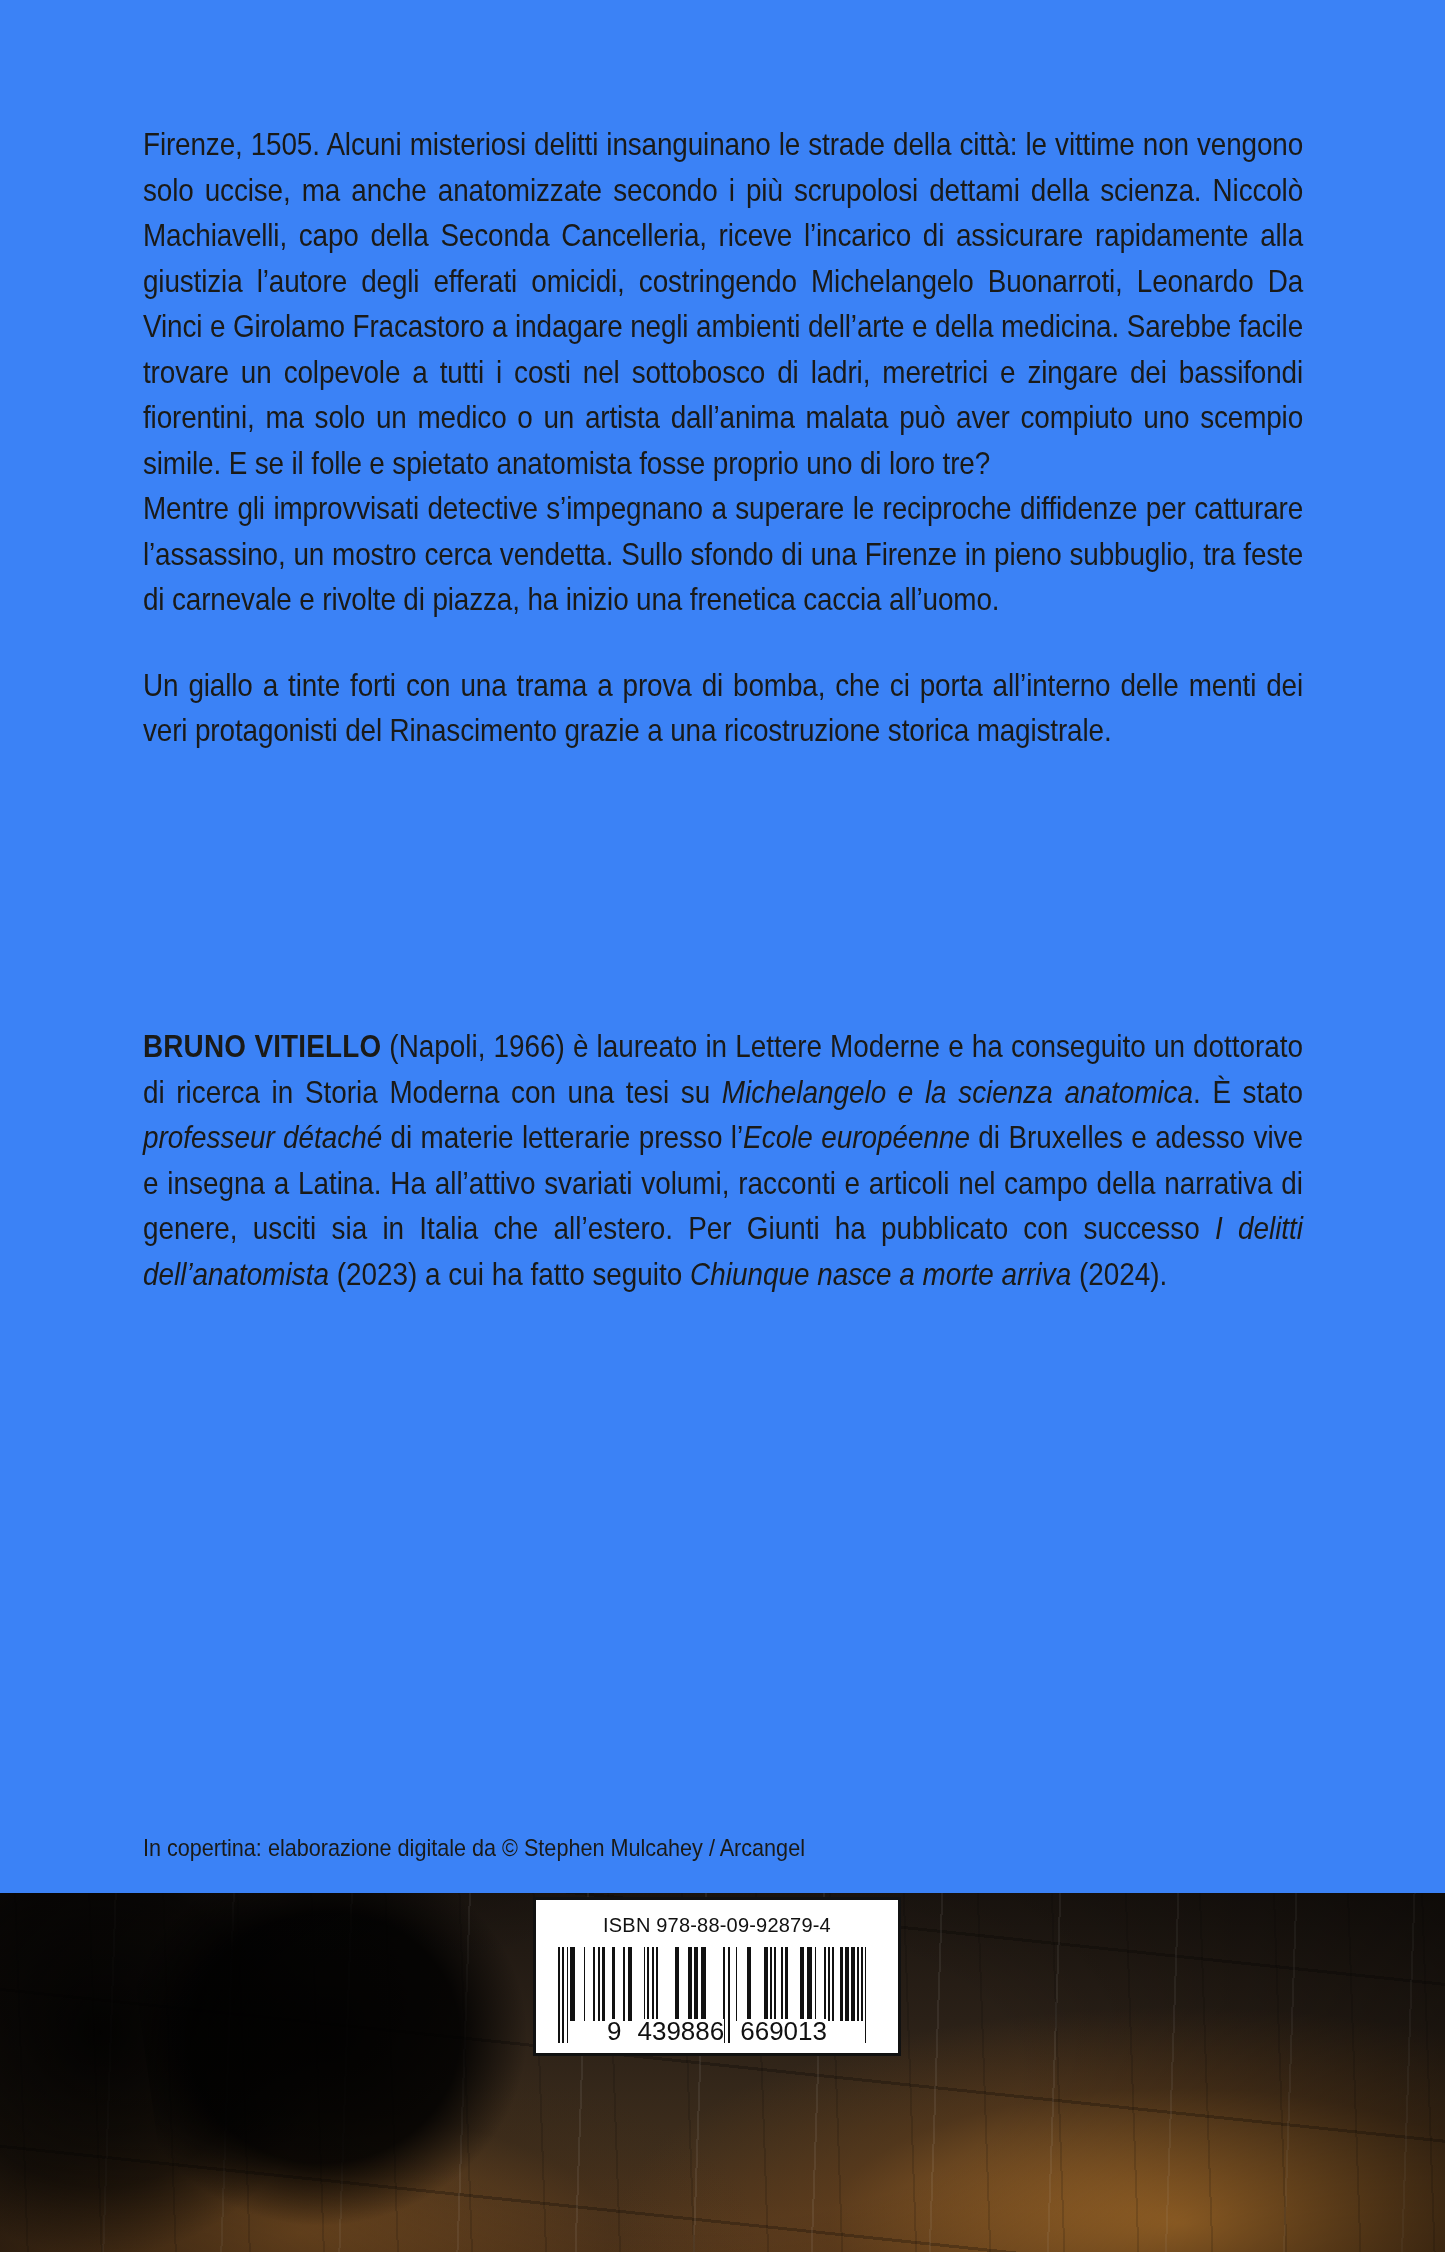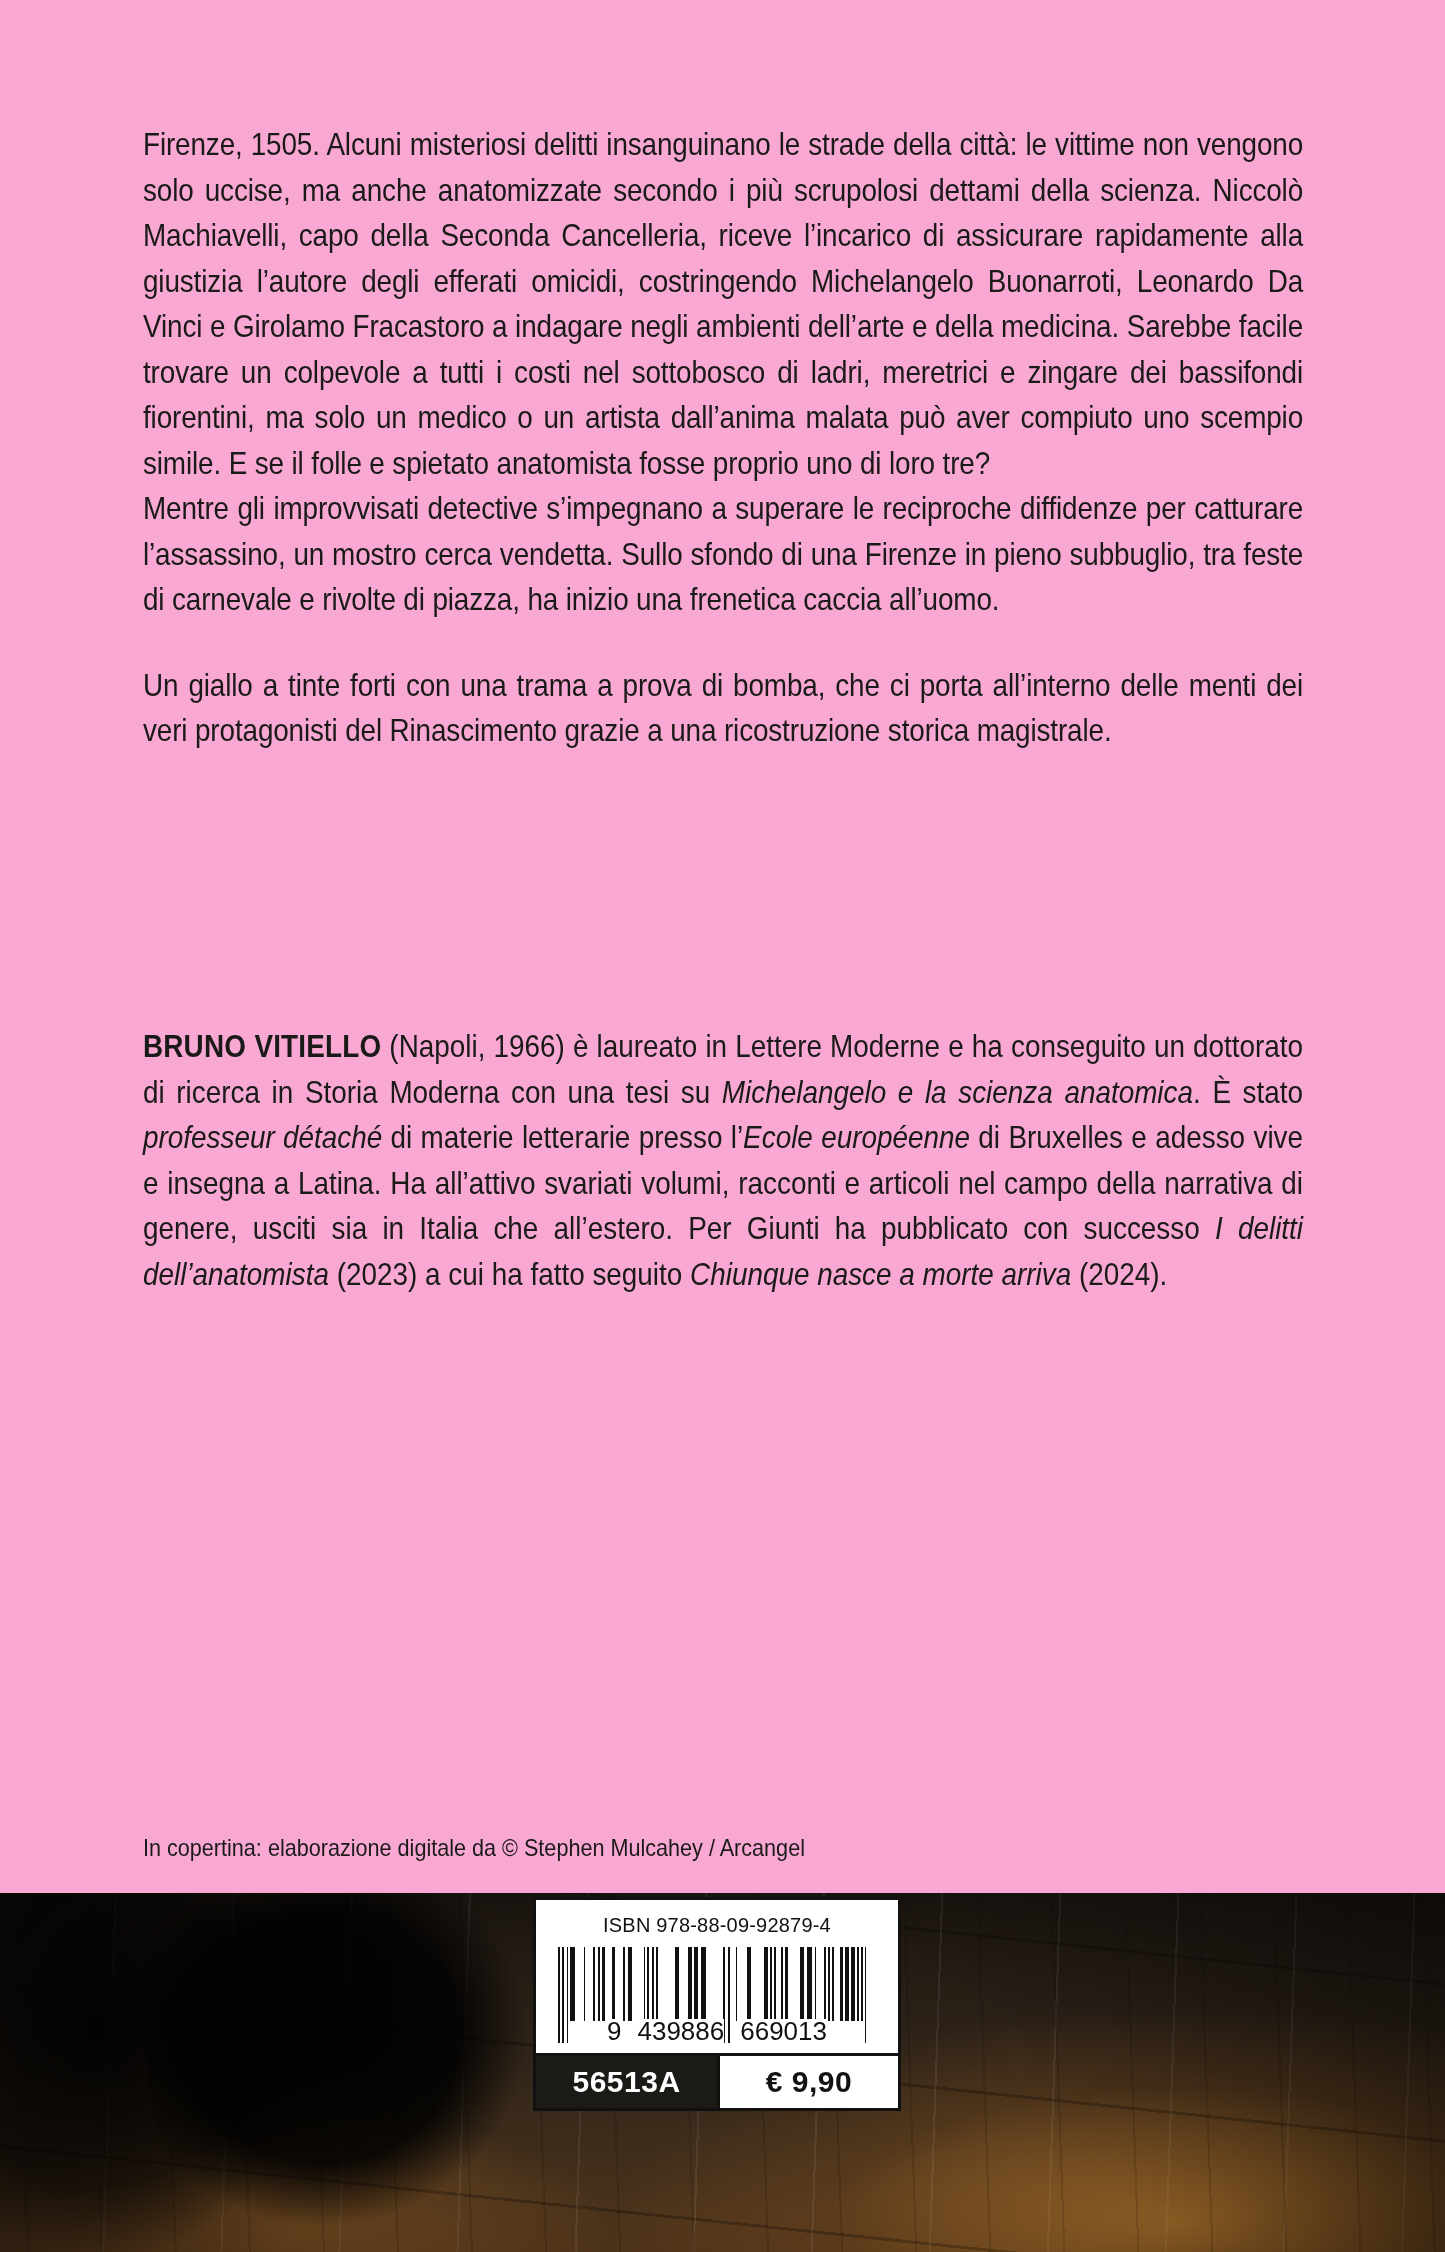--- a/index.html
+++ b/index.html
@@ -12,21 +12,21 @@
     background: #FFD100;
     font-family: "Liberation Sans", sans-serif;
     overflow: hidden;
     position: relative;
   }
 
   
   .cover {
     position: absolute;
     inset: 0;
-    background: #f9a8d4;
+    background: #3b82f6;
   }
 
   .text-col {
     position: absolute;
     left: 143px;
     top: 122px;
     width: 1160px;
   }
 
   .blurb {
@@ -312,19 +312,15 @@
           <span style="width: 3px; height: 96px; margin-right: 2px; background: transparent;"></span>
         </div>
       <div class="digits">
         <span class="d">9</span>
         <span class="gap"></span>
         <span class="d">439886</span>
         <span class="gap"></span>
         <span class="d">669013</span>
       </div>
     </div>
-    <div class="bc-bottom">
-      <div class="bc-code">56513A</div>
-      <div class="bc-price">€ 9,90</div>
-    </div>
   </div>
 
 </div>
 
 </body></html>

